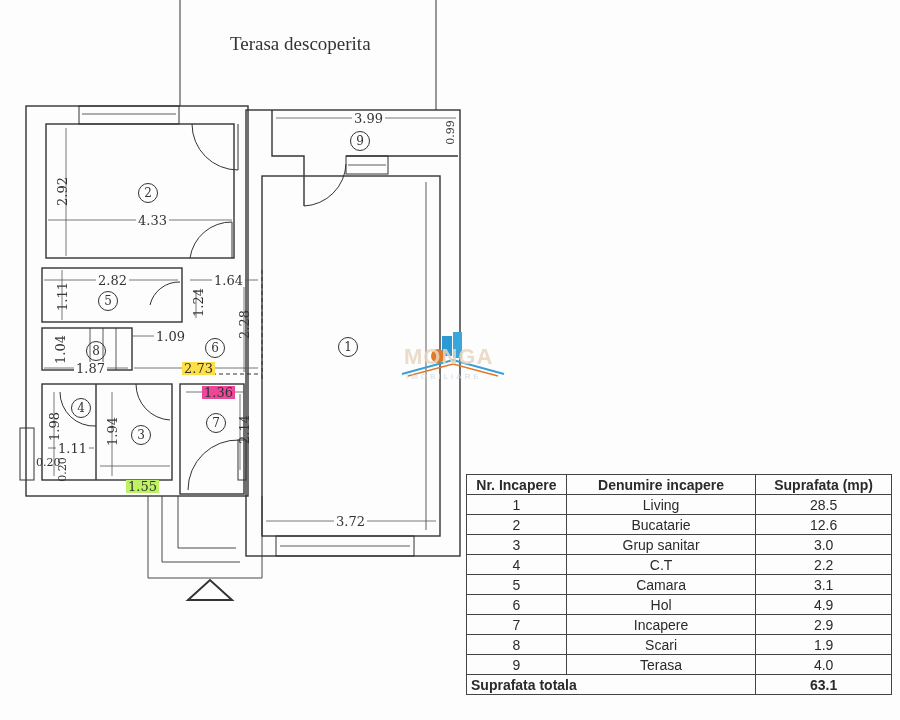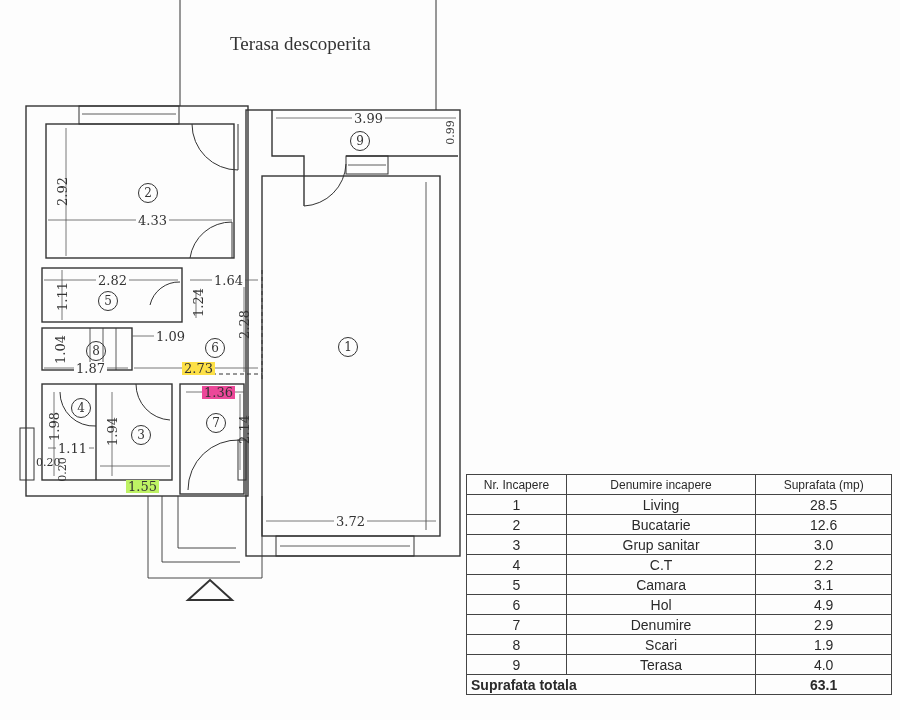--- a/index.html
+++ b/index.html
@@ -8,21 +8,21 @@
   .plan svg{position:absolute;left:0;top:0;}
   .lbl{position:absolute;font-family:"DejaVu Serif","Liberation Serif",serif;font-size:13px;color:#333;white-space:nowrap;line-height:1;}
   .vlbl{position:absolute;font-family:"DejaVu Serif","Liberation Serif",serif;font-size:13px;color:#333;white-space:nowrap;line-height:1;transform:rotate(-90deg);transform-origin:center center;}
   .room-num{position:absolute;width:18px;height:18px;border:1.3px solid #333;border-radius:50%;font-family:"DejaVu Serif",serif;font-size:12px;text-align:center;line-height:18px;color:#333;background:transparent;}
   .title{position:absolute;left:230px;top:33px;font-family:"Liberation Serif",serif;font-size:19px;color:#333;}
   .watermark{position:absolute;left:398px;top:330px;width:110px;height:60px;}
   .wm-text{position:absolute;left:6px;top:14px;font-family:"Liberation Sans",sans-serif;font-weight:bold;font-size:22px;color:rgba(232,214,190,0.85);letter-spacing:1px;}
   .wm-sub{position:absolute;left:8px;top:42px;font-family:"Liberation Sans",sans-serif;font-size:8px;color:rgba(200,210,225,0.8);letter-spacing:3px;}
   table.rooms{position:absolute;left:466px;top:474px;width:426px;border-collapse:collapse;font-family:"Liberation Sans",sans-serif;font-size:14px;color:#2a2a2a;}
   table.rooms td, table.rooms th{border:1.6px solid #444;height:19px;padding:0 4px;text-align:center;}
-  table.rooms th{font-weight:normal;font-size:12px;margin-left:7px;}
+  table.rooms th{font-weight:bold;font-size:14px;margin-left:7px;}
   table.rooms td.total-label{text-align:left;font-weight:bold;}
   table.rooms td.total-val{font-weight:bold;}
   table.rooms col.c1{width:100px;}
   table.rooms col.c2{width:190px;}
   table.rooms col.c3{width:136px;}
 </style>
 </head>
 <body>
 
 <div class="plan">
@@ -138,20 +138,31 @@
   <div class="lbl" style="left:202px;top:386px;background:#ec4899;padding:0 2px">1.36</div>
   <div class="vlbl" style="left:40px;top:420px">1.98</div>
   <div class="vlbl" style="left:98px;top:425px">1.94</div>
   <div class="lbl" style="left:56px;top:442px;background:#fdfdfd;padding:0 2px">1.11</div>
   <div class="lbl" style="left:36px;top:457px;font-size:11px">0.20</div>
   <div class="vlbl" style="left:50px;top:464px;font-size:11px">0.20</div>
   <div class="lbl" style="left:126px;top:480px;background:#bef264;padding:0 2px">1.55</div>
   <div class="vlbl" style="left:230px;top:423px">2.14</div>
   <div class="lbl" style="left:334px;top:515px;background:#fdfdfd;padding:0 2px">3.72</div>
 
+  <div class="watermark">
+    <svg width="110" height="60" style="position:absolute;left:0;top:0">
+      <rect x="44" y="6" width="10" height="20" fill="#2b9ad4"></rect>
+      <rect x="55" y="2" width="9" height="26" fill="#3aa7dc"></rect>
+      <circle cx="40" cy="26" r="7" fill="#e07a2a"></circle>
+      <path d="M4 44 L55 30 L106 44" stroke="#3a9fd8" stroke-width="2" fill="none"></path>
+      <path d="M10 46 L55 34 L100 46" stroke="#e07a2a" stroke-width="1.5" fill="none"></path>
+    </svg>
+    <div class="wm-text">MONGA</div>
+    <div class="wm-sub">IMOBILIARE</div>
+  </div>
 </div>
 
 <table class="rooms">
   <colgroup>
       <col class="c1">
       <col class="c2">
       <col class="c3">
     </colgroup>
   <tbody>
       <tr>
@@ -184,21 +195,21 @@
         <td>Camara</td>
         <td>3.1</td>
       </tr>
   <tr>
         <td>6</td>
         <td>Hol</td>
         <td>4.9</td>
       </tr>
   <tr>
         <td>7</td>
-        <td>Denumire</td>
+        <td>Incapere</td>
         <td>2.9</td>
       </tr>
   <tr>
         <td>8</td>
         <td>Scari</td>
         <td>1.9</td>
       </tr>
   <tr>
         <td>9</td>
         <td>Terasa</td>

